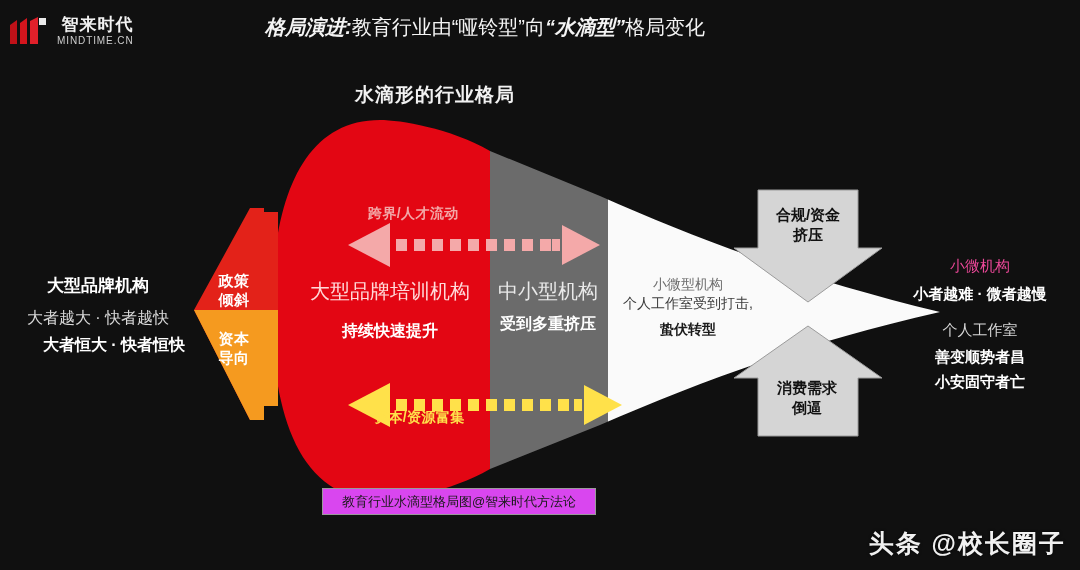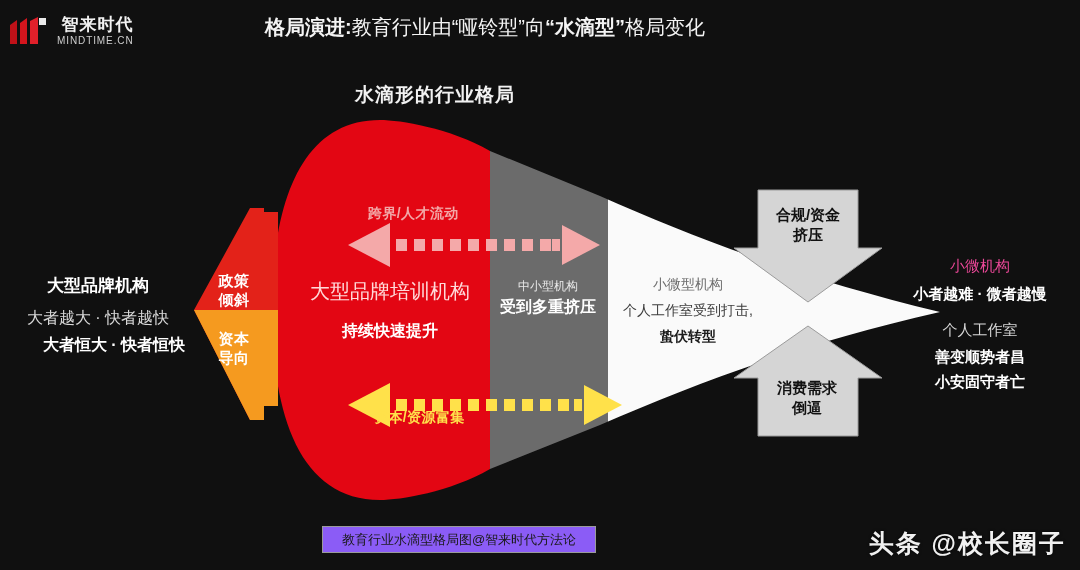--- a/index.html
+++ b/index.html
@@ -20,21 +20,21 @@
   #logo .mark{width:42px;height:30px;position:relative;flex:0 0 auto;}
   #logo .mark svg{display:block;}
   #logo .words{display:flex;flex-direction:column;justify-content:center;line-height:1;text-align:right;}
   #logo .cn{color:#f2f2f2;font-size:17px;font-weight:700;letter-spacing:1px;}
   #logo .en{color:#cfcfcf;font-size:10px;letter-spacing:.9px;margin-top:3px;}
 
   #title{
     left:265px;top:12px;width:620px;
     color:#f4f4f4;font-size:20px;line-height:30px;white-space:nowrap;
   }
-  #title b{font-weight:700;}
+  #title b{font-weight:700;font-style:italic;}
   #subtitle{
     left:355px;top:82px;
     color:#f2f2f2;font-size:19px;font-weight:700;letter-spacing:1px;
   }
 
   
   #droplet{left:0;top:120px;width:1080px;height:380px;}
   #droplet svg{display:block;}
 
   
@@ -50,46 +50,46 @@
 
   .arrow-lbl{position:absolute;color:#fff;font-weight:700;font-size:15px;line-height:19px;text-align:center;letter-spacing:.5px;}
   #lbl-policy{left:206px;top:258px;width:56px;margin-top:13px;}
   #lbl-capital{left:206px;top:329px;width:56px;}
 
   #red-block{left:290px;top:278px;width:200px;}
   #red-block .h{color:#ffd9d9;font-size:20px;margin-bottom:15px;}
   #red-block .b{color:#ffffff;font-size:16px;font-weight:700;}
 
   #gray-block{left:488px;top:278px;width:120px;}
-  #gray-block .h{color:#e9e9e9;font-size:12px;margin-bottom:2px;}
+  #gray-block .h{color:#e9e9e9;font-size:20px;margin-bottom:8px;}
   #gray-block .b{color:#ffffff;font-size:16px;font-weight:700;}
 
   #white-block{left:598px;top:275px;width:180px;}
-  #white-block .h{color:#6d6d6d;font-size:14px;margin-bottom:7px;}
+  #white-block .h{color:#6d6d6d;font-size:14px;}
   #white-block .l{color:#3c3c3c;font-size:14px;margin-bottom:7px;}
   #white-block .b{color:#1b1b1b;font-size:14px;font-weight:700;}
 
   #right-block-top{left:880px;top:256px;width:200px;}
   #right-block-top .h{color:#ec4899;font-size:15px;margin-bottom:8px;}
   #right-block-top .b{color:#ffffff;font-size:15px;font-weight:700;}
   #right-block-bot{left:880px;top:320px;width:200px;}
   #right-block-bot .h{color:#d7d7d7;font-size:15px;margin-bottom:7px;}
   #right-block-bot .b{color:#ffffff;font-size:15px;font-weight:700;margin-bottom:4px;}
 
   .flow-lbl{position:absolute;font-size:14px;font-weight:700;letter-spacing:.4px;}
   #flow-top{left:368px;top:205px;color:#f2a6a6;}
   #flow-bot{left:374px;top:409px;color:#ffe14a;}
 
   .gray-arrow-lbl{position:absolute;text-align:center;color:#111;font-weight:700;font-size:15px;line-height:20px;}
   #lbl-compliance{left:756px;top:205px;width:104px;}
   #lbl-demand{left:752px;top:378px;width:110px;}
 
   #caption{
-    left:322px;top:526px;width:272px;height:25px;
-    background:#8b5cf6;border:1px solid #9a9a9a;
+    left:322px;top:488px;width:272px;height:25px;
+    background:#d946ef;border:1px solid #9a9a9a;
     color:#1a1a1a;font-size:13px;
     display:flex;align-items:center;justify-content:center;
   }
   #watermark{
     right:14px;bottom:10px;
     color:#f0f0f0;font-size:25px;font-weight:700;letter-spacing:2px;
     text-shadow:0 0 3px rgba(0,0,0,.9);
   }
 </style>
 </head>

